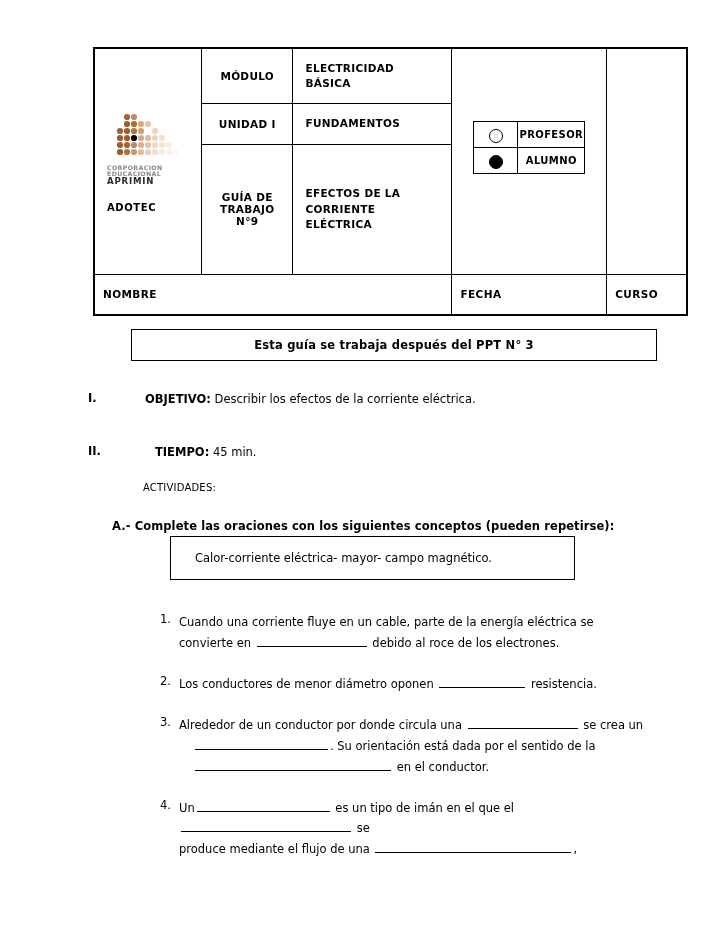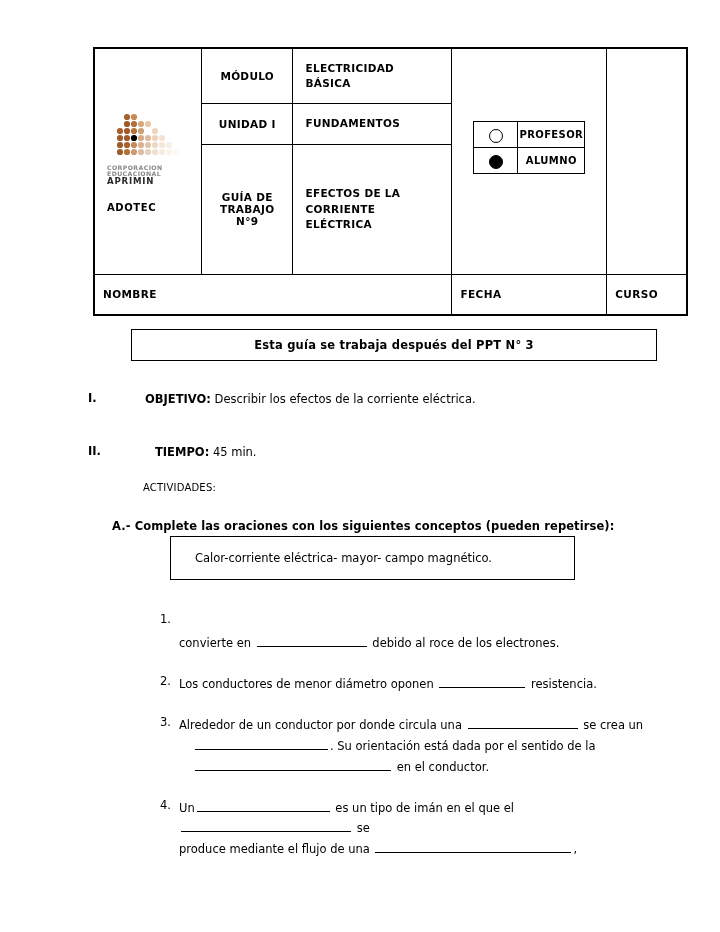--- a/index.html
+++ b/index.html
@@ -393,21 +393,21 @@
 <div class="sec-a-line">A.- Complete las oraciones con los siguientes conceptos (pueden repetirse):</div>
 
 <div class="concepts-box">
   <span>Calor-corriente eléctrica- mayor- campo magnético.</span>
 </div>
 
 <ol class="qlist">
 
   <li class="qitem">
     <span class="qnum">1.</span>
-    <span class="qbody"><br><span>convierte en </span><span class="blank b-lg"></span><span> debido al roce de los electrones.</span></span>
+    <span class="qbody"><span>Cuando una corriente fluye en un cable, parte de la energía eléctrica  se</span><br><span>convierte en </span><span class="blank b-lg"></span><span> debido al roce de los electrones.</span></span>
   </li>
 
   <li class="qitem">
     <span class="qnum">2.</span>
     <span class="qbody"><span>Los  conductores de menor diámetro oponen </span><span class="blank b-md"></span><span>  resistencia.</span></span>
   </li>
 
   <li class="qitem">
     <span class="qnum">3.</span>
     <span class="qbody"><span>Alrededor de un conductor por donde circula una </span><span class="blank b-lg"></span><span> se crea un</span><br><span class="blank b-xl b-ind"></span><span>. Su orientación está dada por el sentido de la </span><br><span class="blank b-x3 b-ind"></span><span> en el conductor.</span></span>

